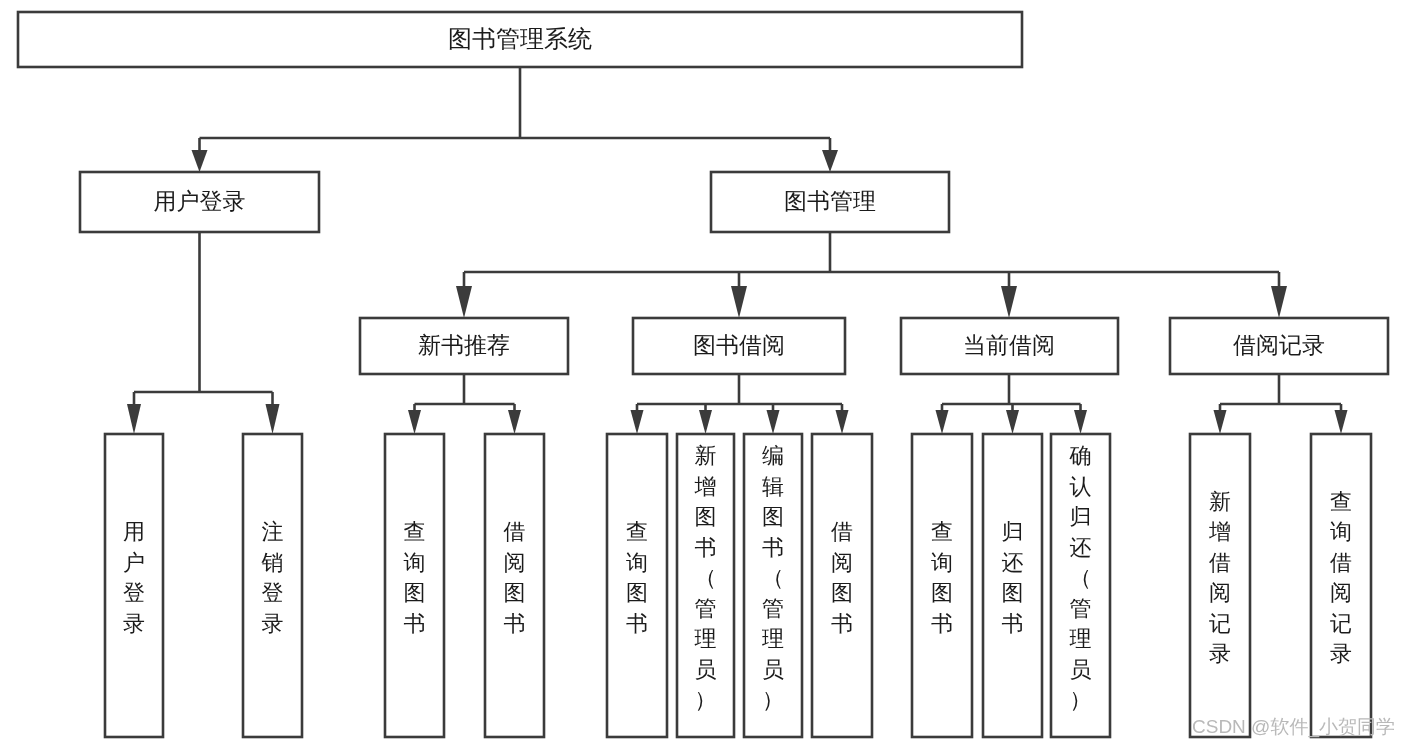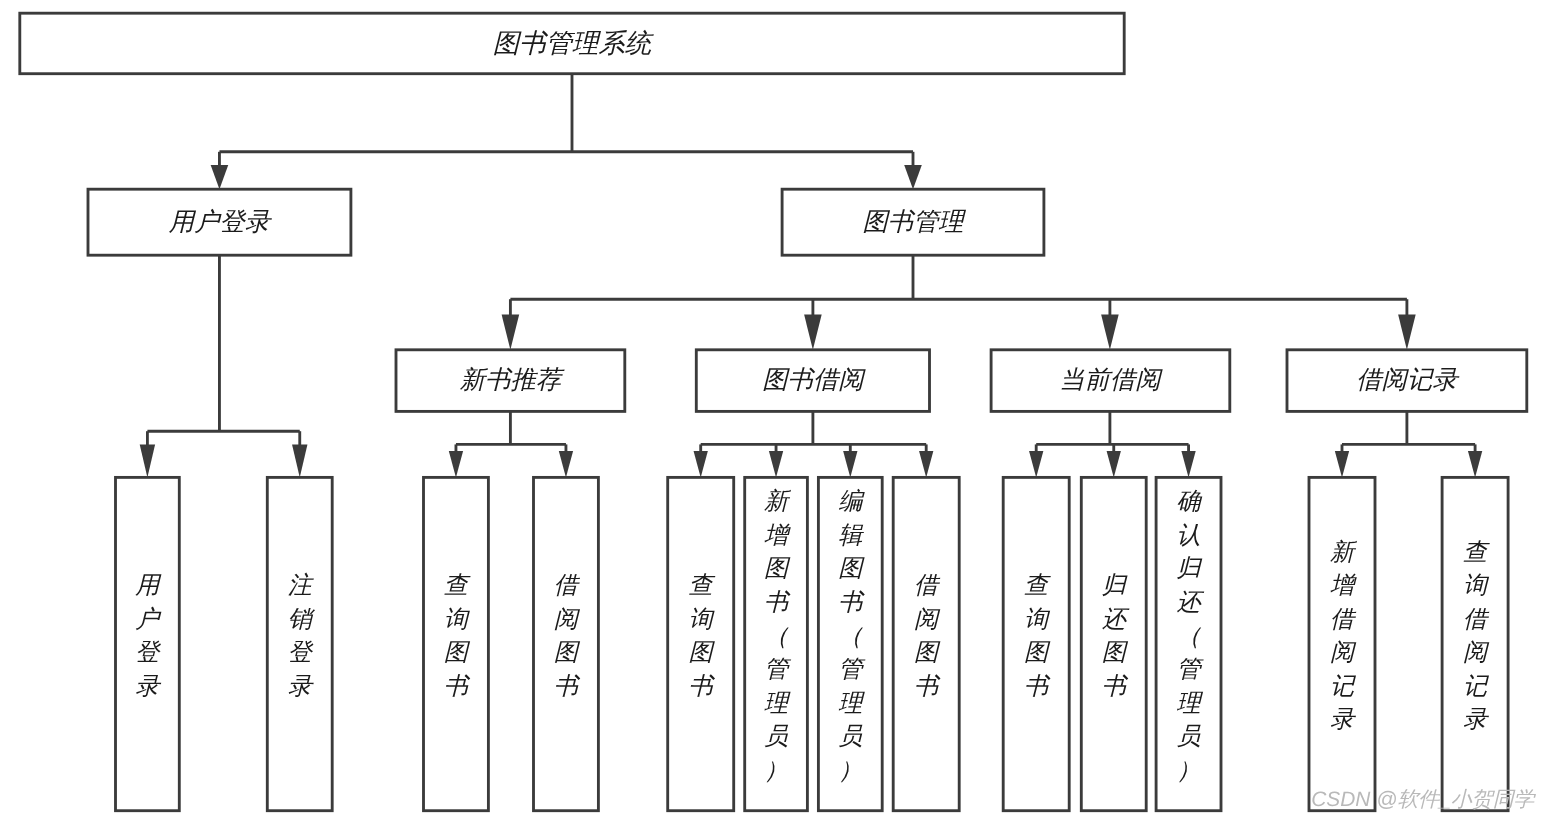--- a/index.html
+++ b/index.html
@@ -13,21 +13,20 @@
     font-family: "Liberation Sans", sans-serif;
     overflow: hidden;
     position: relative;
   }
   #diagram-root {
     position: absolute;
     left: 0;
     top: 0;
     width: 1405px;
     height: 668px;
-    font-style: italic;
   }
   svg.tree-canvas {
     display: block;
     width: 1405px;
     height: 747px;
   }
   .node-box {
     fill: #ffffff;
     stroke: #3b3b3b;
     stroke-width: 2.6;

